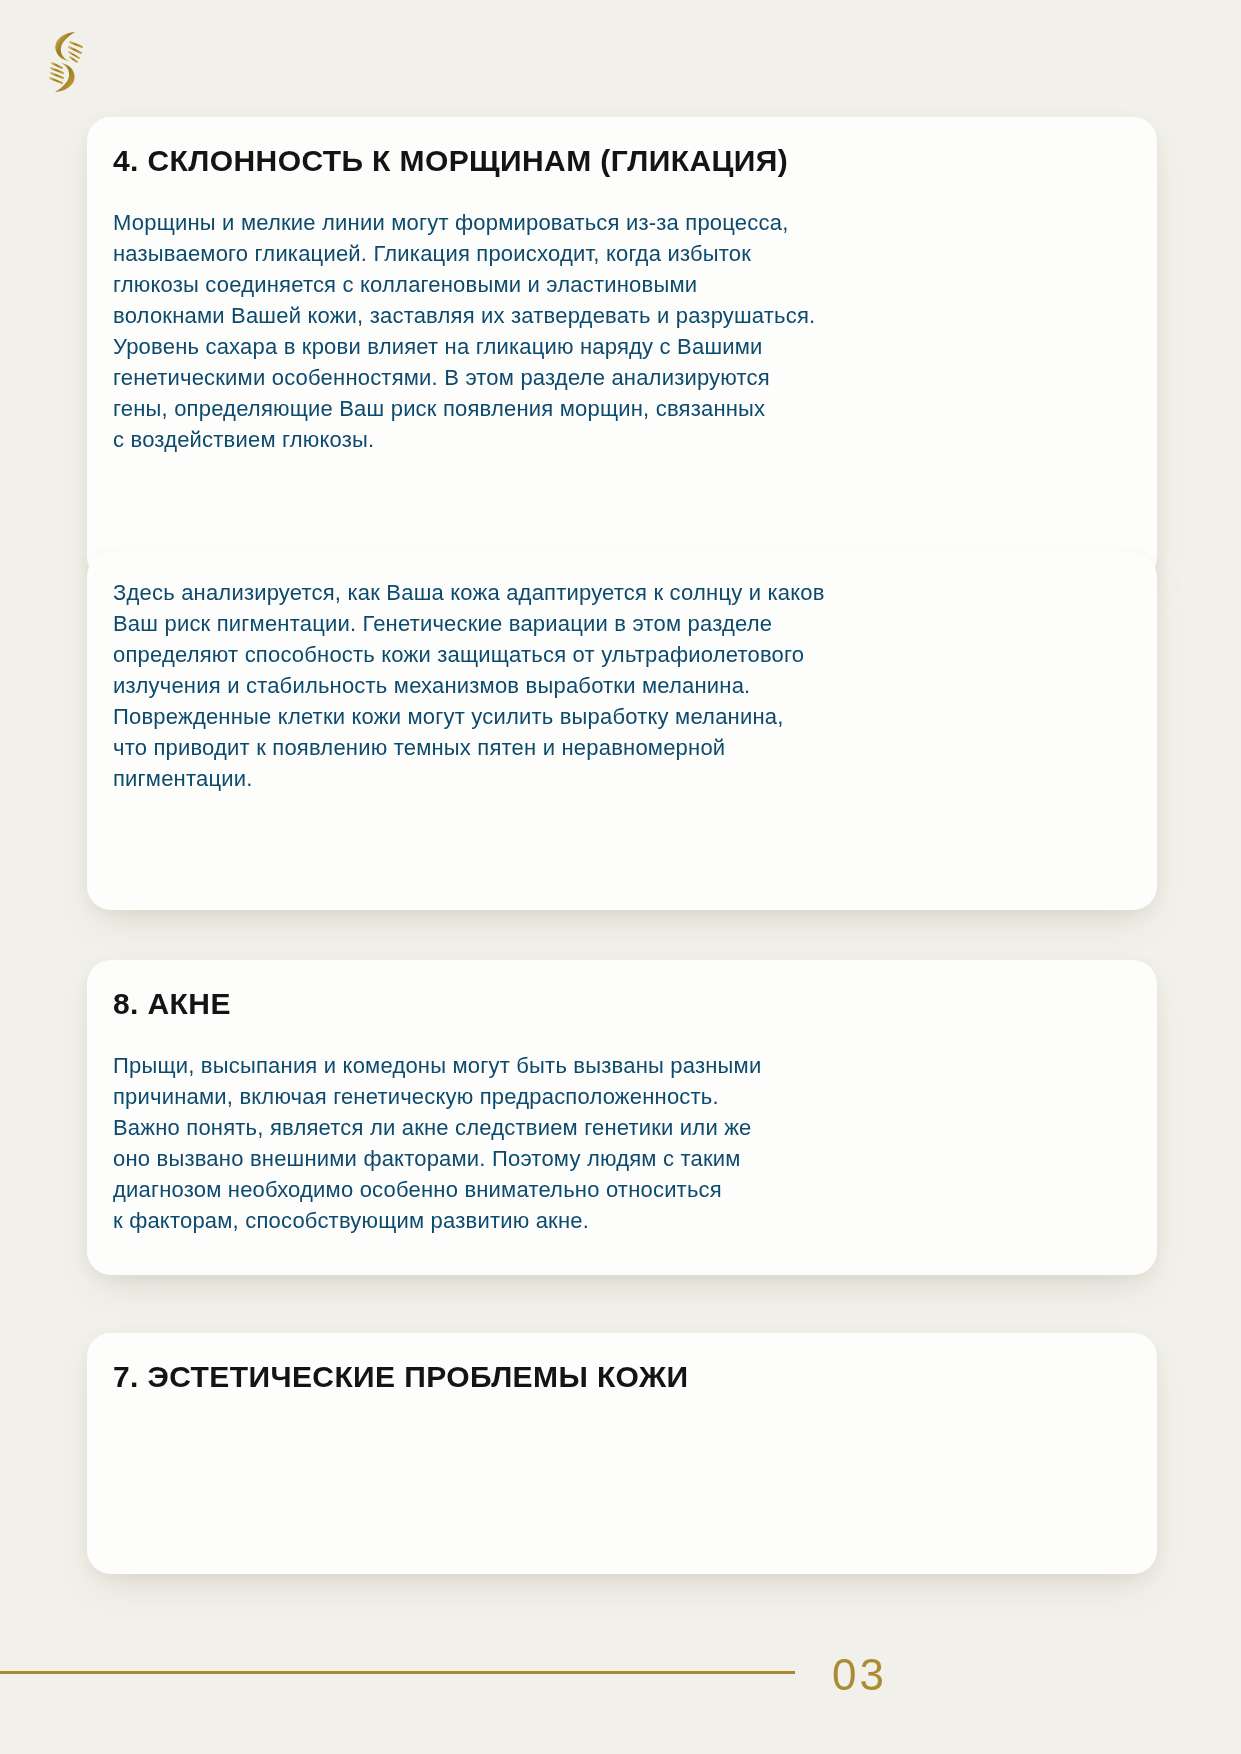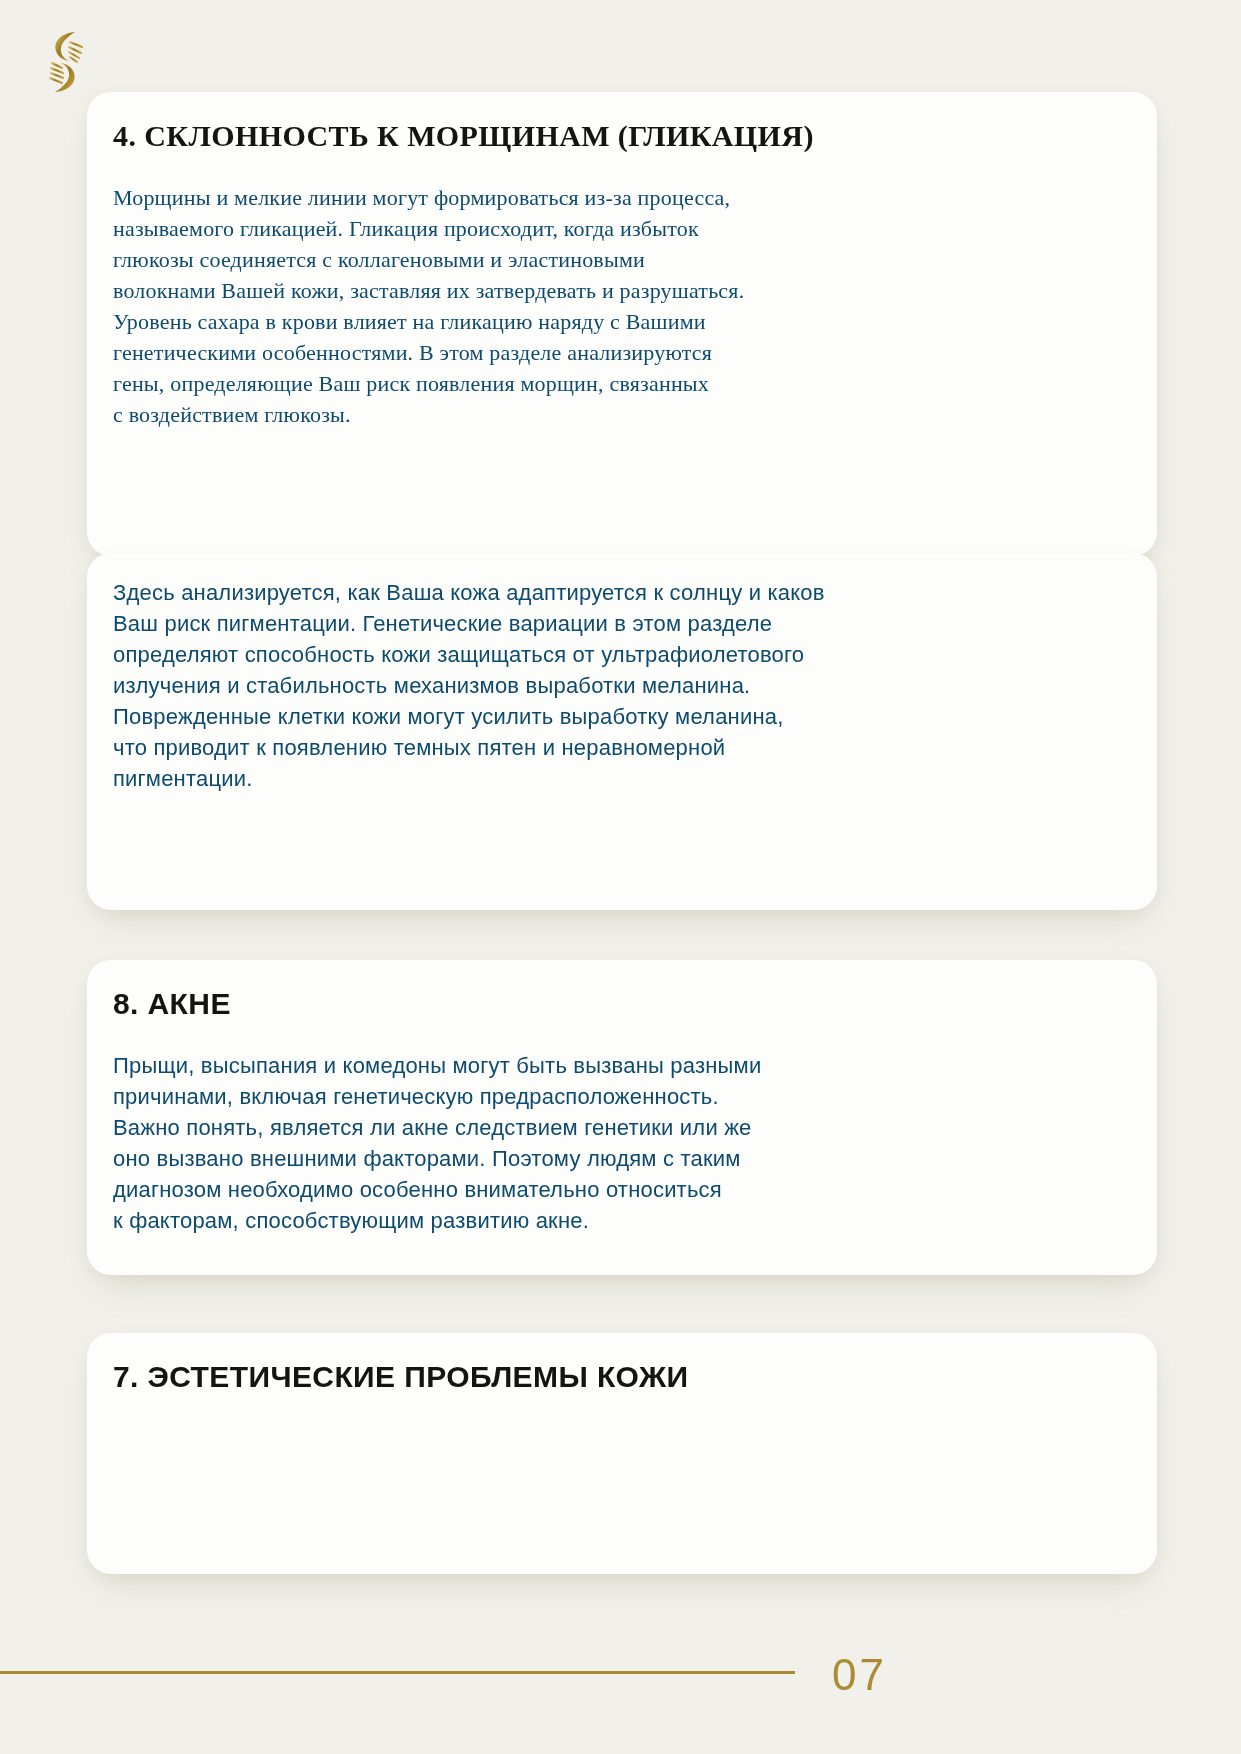--- a/index.html
+++ b/index.html
@@ -40,21 +40,21 @@
     color: #141414;
     margin-bottom: 26px;
   }
   .card-body {
     font-size: 22px;
     line-height: 31px;
     letter-spacing: 0.2px;
     color: #0c4a6e;
     white-space: pre-line;
   }
-  .card-1 { top: 92px;  height: 464px; font-family: Liberation Serif, serif; }
+  .card-1 { top: 117px;  height: 464px; }
   .card-2 { top: 553px;  height: 357px; }
   .card-3 { top: 960px;  height: 315px; }
   .card-4 { top: 1333px; height: 241px; }
 
   .footer-line {
     position: absolute;
     left: 0;
     top: 1671px;
     width: 795px;
     height: 3px;
@@ -134,15 +134,15 @@
 оно вызвано внешними факторами. Поэтому людям с таким
 диагнозом необходимо особенно внимательно относиться
 к факторам, способствующим развитию акне.</p>
   </section>
 
   <section class="card card-4">
     <h2 class="card-title">7. ЭСТЕТИЧЕСКИЕ ПРОБЛЕМЫ КОЖИ</h2>
   </section>
 
   <div class="footer-line"></div>
-  <div class="page-number">07</div>
+  <div class="page-number">03</div>
 
 </div>
 
 </body></html>

